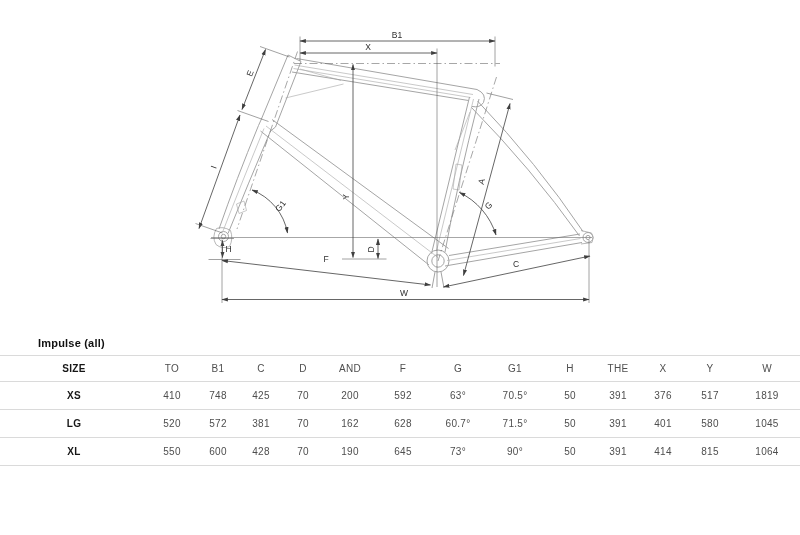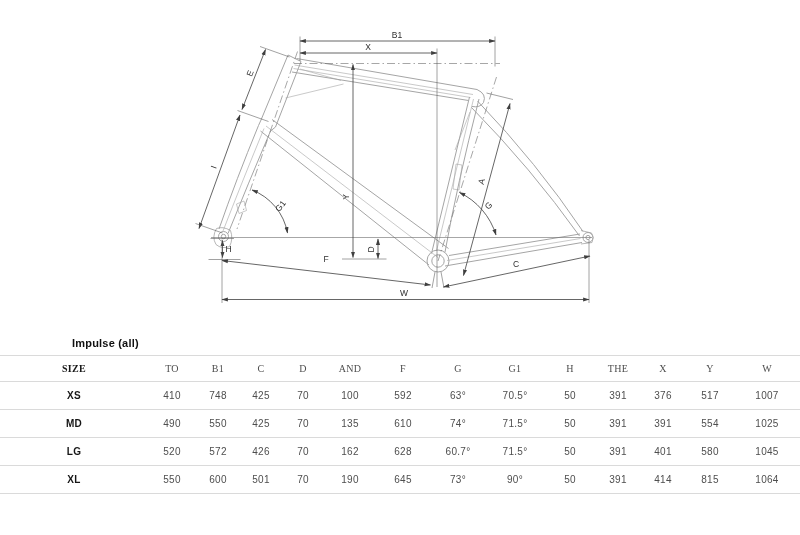--- a/index.html
+++ b/index.html
@@ -10,32 +10,31 @@
   .diagram-wrap{width:800px;height:330px;position:relative;}
   svg{display:block;}
   svg text{
     font-family:"Liberation Sans",sans-serif;
     font-size:8.5px;fill:#2e2e2e;
   }
   .tbl-title{
     height:25px;display:flex;align-items:center;
     padding-left:38px;font-size:11px;font-weight:bold;color:#111;
     letter-spacing:.2px;
-    margin-left:34px;
   }
   table.geo{
     width:800px;border-collapse:collapse;table-layout:fixed;
   }
   table.geo th,table.geo td{
     text-align:center;vertical-align:middle;padding:0;
     font-size:10px;letter-spacing:.3px;white-space:nowrap;
   }
   table.geo thead tr{
     height:26px;
-    border-top:1px solid #dadada;border-bottom:1px solid #dadada;font-family:Liberation Serif, serif;
+    border-top:1px solid #dadada;border-bottom:1px solid #dadada;
   }
   table.geo tbody tr{height:28px;border-bottom:1px solid #dadada;}
   .hdr{color:#4e4e4e;font-weight:normal;}
   .hdr-size{color:#161616;font-weight:bold;}
   .size-cell{color:#161616;font-weight:bold;}
   .val{color:#4e4e4e;font-weight:normal;}
 </style>
 </head>
 <body>
 
@@ -176,67 +175,51 @@
       <th class="hdr">W</th>
     </tr>
   </thead>
   <tbody>
     <tr>
       <th class="size-cell">XS</th>
       <td class="val">410</td>
       <td class="val">748</td>
       <td class="val">425</td>
       <td class="val">70</td>
-      <td class="val">100</td>
+      <td class="val">200</td>
       <td class="val">592</td>
       <td class="val">63°</td>
       <td class="val">70.5°</td>
       <td class="val">50</td>
       <td class="val">391</td>
       <td class="val">376</td>
       <td class="val">517</td>
-      <td class="val">1007</td>
-    </tr>
-    <tr>
-      <th class="size-cell">MD</th>
-      <td class="val">490</td>
-      <td class="val">550</td>
-      <td class="val">425</td>
-      <td class="val">70</td>
-      <td class="val">135</td>
-      <td class="val">610</td>
-      <td class="val">74°</td>
-      <td class="val">71.5°</td>
-      <td class="val">50</td>
-      <td class="val">391</td>
-      <td class="val">391</td>
-      <td class="val">554</td>
-      <td class="val">1025</td>
+      <td class="val">1819</td>
     </tr>
     <tr>
       <th class="size-cell">LG</th>
       <td class="val">520</td>
       <td class="val">572</td>
-      <td class="val">426</td>
+      <td class="val">381</td>
       <td class="val">70</td>
       <td class="val">162</td>
       <td class="val">628</td>
       <td class="val">60.7°</td>
       <td class="val">71.5°</td>
       <td class="val">50</td>
       <td class="val">391</td>
       <td class="val">401</td>
       <td class="val">580</td>
       <td class="val">1045</td>
     </tr>
     <tr>
       <th class="size-cell">XL</th>
       <td class="val">550</td>
       <td class="val">600</td>
-      <td class="val">501</td>
+      <td class="val">428</td>
       <td class="val">70</td>
       <td class="val">190</td>
       <td class="val">645</td>
       <td class="val">73°</td>
       <td class="val">90°</td>
       <td class="val">50</td>
       <td class="val">391</td>
       <td class="val">414</td>
       <td class="val">815</td>
       <td class="val">1064</td>

